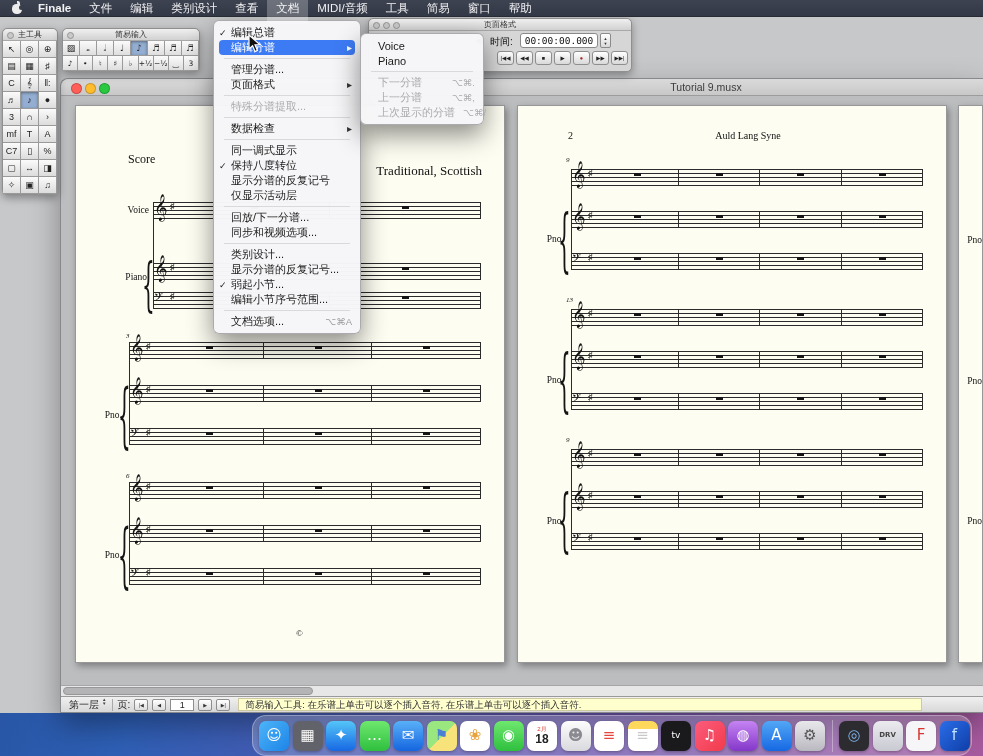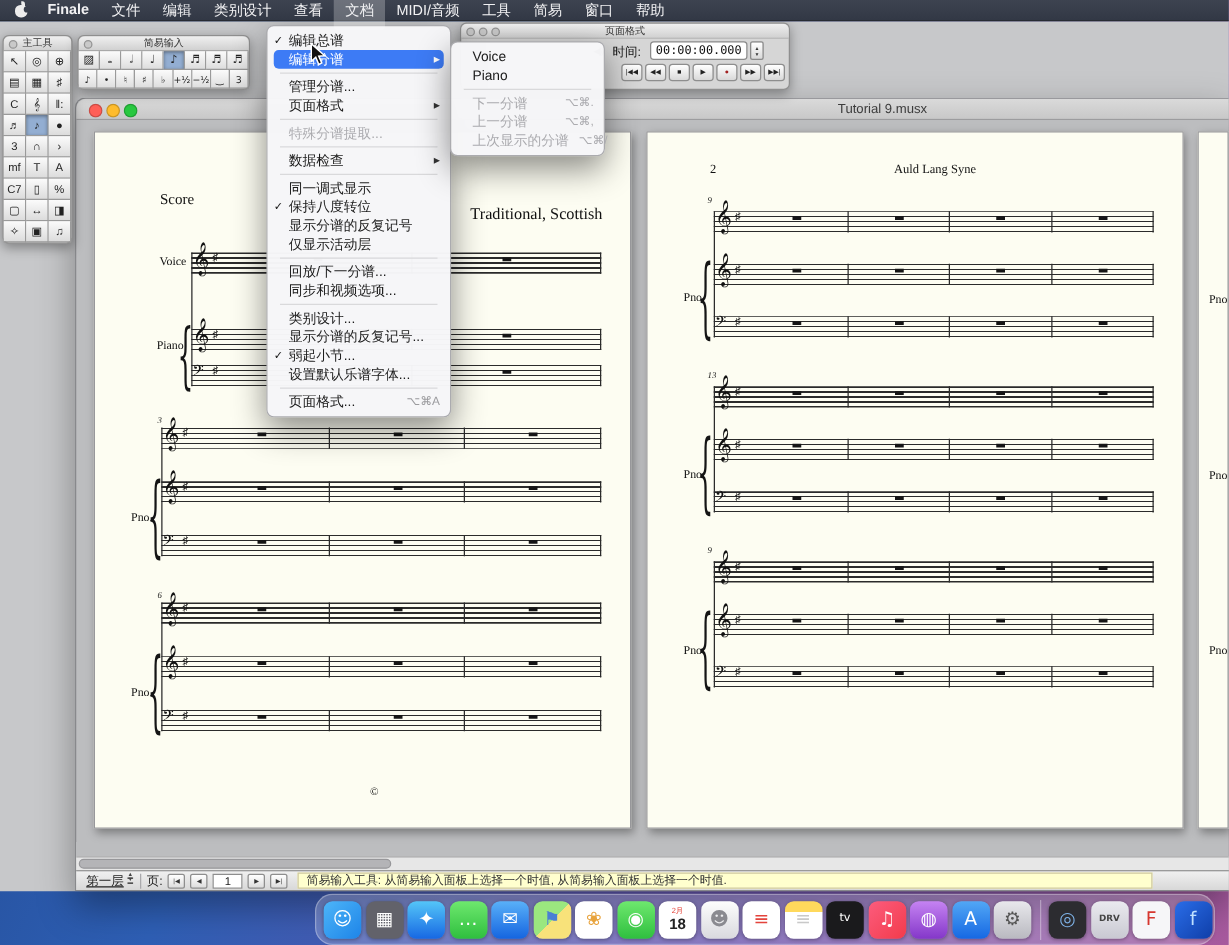--- a/index.html
+++ b/index.html
@@ -17,21 +17,21 @@
   
   .apparea{position:absolute;left:0;top:17px;width:983px;height:696px;background:#c7c8ca;}
   .docwin{position:absolute;left:60px;top:78px;width:923px;height:635px;background:#bcbdbf;border:1px solid #88898c;border-right:none;border-radius:8px 0 0 0;box-shadow:0 12px 30px rgba(0,0,0,.35);z-index:1;}
   .titlebar{height:17px;background:linear-gradient(#dadada,#c8c8c8);border-bottom:1px solid #9c9c9e;border-radius:8px 0 0 0;position:relative;}
   .tl{position:absolute;top:4px;width:11px;height:11px;border-radius:50%;border:.5px solid rgba(0,0,0,.2);}
   .tl.red{left:10px;background:#ff5f57;} .tl.yellow{left:24px;background:#febc2e;} .tl.green{left:38px;background:#28c840;}
   .doc-title{position:absolute;left:565px;width:160px;text-align:center;top:2px;font-size:10.5px;color:#3c3c3c;}
   .hscroll{position:absolute;left:0;right:0;bottom:16px;height:11px;background:#e7e7e7;border-top:1px solid #a6a6a8;}
   .hthumb{position:absolute;left:2px;top:1px;width:250px;height:8px;background:#b4b4b7;border:1px solid #97979a;border-radius:4px;}
   .statusbar{position:absolute;left:0;right:0;bottom:0;height:16px;background:linear-gradient(#f0f0f0,#d8d8d8);border-top:1px solid #9a9a9a;display:flex;align-items:center;font-size:10px;color:#222;padding-left:6px;gap:4px;}
-  .layer-select{display:flex;align-items:flex-start;gap:3px;padding:16px 2px;text-decoration:underline;}
+  .layer-select{display:flex;align-items:flex-start;gap:3px;padding:16px 2px;}
   .stepper{display:flex;flex-direction:column;line-height:4px;font-size:4.5px;color:#444;}
   .sb-sep{width:1px;height:12px;background:#a9a9ac;}
   .navbtn{width:14px;height:12px;border:1px solid #8e8e8e;background:linear-gradient(#fff,#ddd);border-radius:2px;font-size:5px;display:flex;align-items:center;justify-content:center;color:#333;}
   .pg-input{width:24px;height:12px;background:#fff;border:1px solid #8e8e8e;font-size:9px;text-align:center;line-height:11px;}
   .hint{background:#ffffce;border:1px solid #cfc9a0;height:13px;line-height:11px;padding:0 6px;font-size:9.5px;color:#333;flex:none;width:684px;margin-left:4px;overflow:hidden;white-space:nowrap;}
   
   .page{position:absolute;background:#fdfdf2;border:1px solid #97979a;box-shadow:2px 3px 7px rgba(0,0,0,.35);z-index:5;}
   .serif{font-family:"Liberation Serif","DejaVu Serif",serif;color:#111;}
   .part-name{position:absolute;font-size:12px;}
   .credit{position:absolute;font-size:13px;text-align:right;}
@@ -111,21 +111,21 @@
           <span>▼</span>
         </span>
     </div>
     <span class="sb-sep"></span>
     <span>页:</span>
     <span class="navbtn">|◀</span>
     <span class="navbtn">◀</span>
     <span class="pg-input">1</span>
     <span class="navbtn">▶</span>
     <span class="navbtn">▶|</span>
-    <span class="hint">简易输入工具: 从简易输入面板上选择一个时值, 从简易输入面板上选择一个时值.</span>
+    <span class="hint">简易输入工具: 在乐谱上单击可以逐个插入音符, 在乐谱上单击可以逐个插入音符.</span>
   </div>
 </div>
 
 <div class="page" style="left:75px;top:105px;width:430px;height:558px">
   <span class="part-name serif" style="left:52px;top:46px">Score</span>
   <span class="credit serif" style="left:240px;top:57px;width:166px">Traditional, Scottish</span>
 
   <div class="sysline" style="left:77px;top:96px;height:107px"></div>
   <div class="staff" style="left:77px;top:96px;width:328px">
       <div class="clef" style="position: absolute;">𝄞</div>
@@ -626,27 +626,27 @@
         <div class="lab">显示分谱的反复记号...</div>
         <div class="rt"></div>
       </div>
       <div class="menu-item" style="display: flex;">
         <div class="chk">✓</div>
         <div class="lab">弱起小节...</div>
         <div class="rt"></div>
       </div>
       <div class="menu-item" style="display: flex;">
         <div class="chk"></div>
-        <div class="lab">设置默认乐谱字体...</div>
+        <div class="lab">编辑小节序号范围...</div>
         <div class="rt"></div>
       </div>
       <div class="menu-sep"></div>
       <div class="menu-item" style="display: flex;">
         <div class="chk"></div>
-        <div class="lab">页面格式...</div>
+        <div class="lab">文档选项...</div>
         <div class="rt">⌥⌘A</div>
       </div>
     </div>
 </div>
 
 <div class="menu-panel" style="left:360px;top:33px;width:124px">
   <div id="part-submenu-items">
       <div class="menu-item" style="display: flex;">
         <div class="chk"></div>
         <div class="lab">Voice</div>

